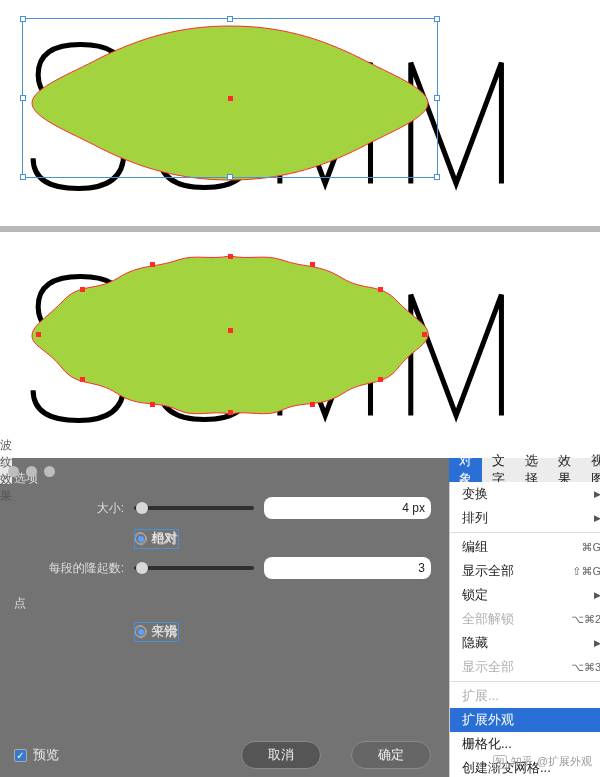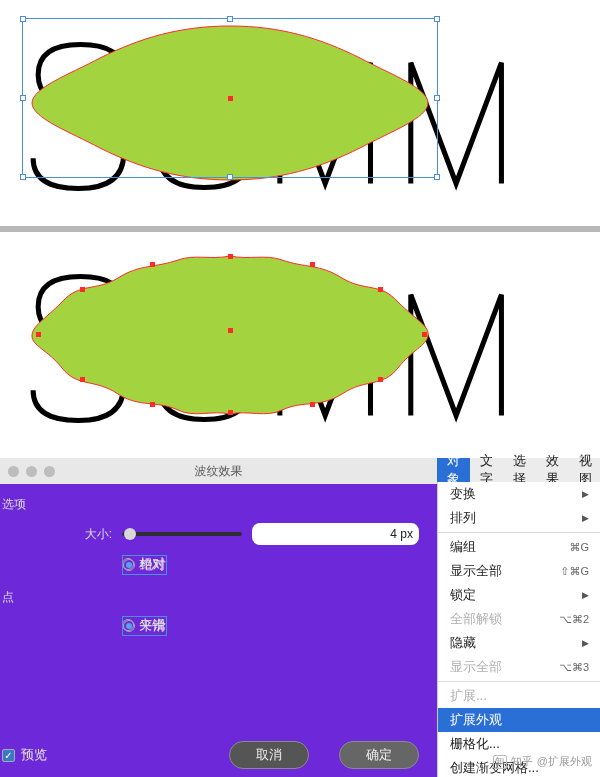--- a/index.html
+++ b/index.html
@@ -7,21 +7,21 @@
   .canvas{position:relative;height:226px;background:#fff;overflow:hidden}
   .divider{height:6px;background:#b8b8b8}
   .letters{position:absolute;left:18px;top:22px;right:18px;bottom:22px}
   .letters svg{width:100%;height:100%}
   .blob{position:absolute}
   .sel{position:absolute;border:1px solid #4a90d9}
   .sel .hs{position:absolute;width:6px;height:6px;background:#fff;border:1px solid #4a90d9}
   .ap{position:absolute;width:5px;height:5px;background:#ff2a2a;border-radius:0}
   .bottom{display:flex;height:319px}
   
-  .dlg{flex:0 0 414px;background:#6d28d9;color:#e5e5e5;display:flex;flex-direction:column}
+  .dlg{flex:0 0 414px;background:#737373;color:#e5e5e5;display:flex;}
   .dlg-titlebar{height:26px;background:#e8e8e8;color:#555;display:flex;align-items:center;justify-content:center;position:relative;font-size:12px}
   .traffic{position:absolute;left:8px;display:flex;gap:7px}
   .traffic span{width:11px;height:11px;border-radius:50%;background:#bdbdbd}
   .dlg-body{flex:1;padding:12px 18px 8px 2px;display:flex;flex-direction:column;gap:10px}
   .sect{font-size:12px;color:#ddd}
   .row{display:flex;align-items:center;gap:10px;font-size:12px;color:#ddd}
   .lbl{width:110px;text-align:right}
   .slider{flex:0 0 120px;height:4px;background:#2f2f2f;border-radius:2px;position:relative}
   .slider .knob{position:absolute;width:12px;height:12px;border-radius:50%;background:#d8d8d8;top:-4px}
   .val{flex:0 0 72px;height:22px;background:#fff;color:#222;border:none;text-align:right;padding:0 6px;border-radius:8px;font-size:12px}
@@ -133,20 +133,27 @@
       <div class="radios">
         <div class="radio">
             <span class="dot"></span>
             <span>相对</span>
           </div>
         <div class="radio sel">
             <span class="dot"></span>
             <span>绝对</span>
           </div>
       </div>
+      <div class="row">
+        <div class="lbl">每段的隆起数:</div>
+        <div class="slider">
+            <div class="knob" style="left:2px"></div>
+          </div>
+        <input class="val" value="3" style="">
+      </div>
       <div class="sect" style="margin-top:6px">点</div>
       <div class="radios">
         <div class="radio sel">
             <span class="dot"></span>
             <span>平滑</span>
           </div>
         <div class="radio">
             <span class="dot"></span>
             <span>尖锐</span>
           </div>

